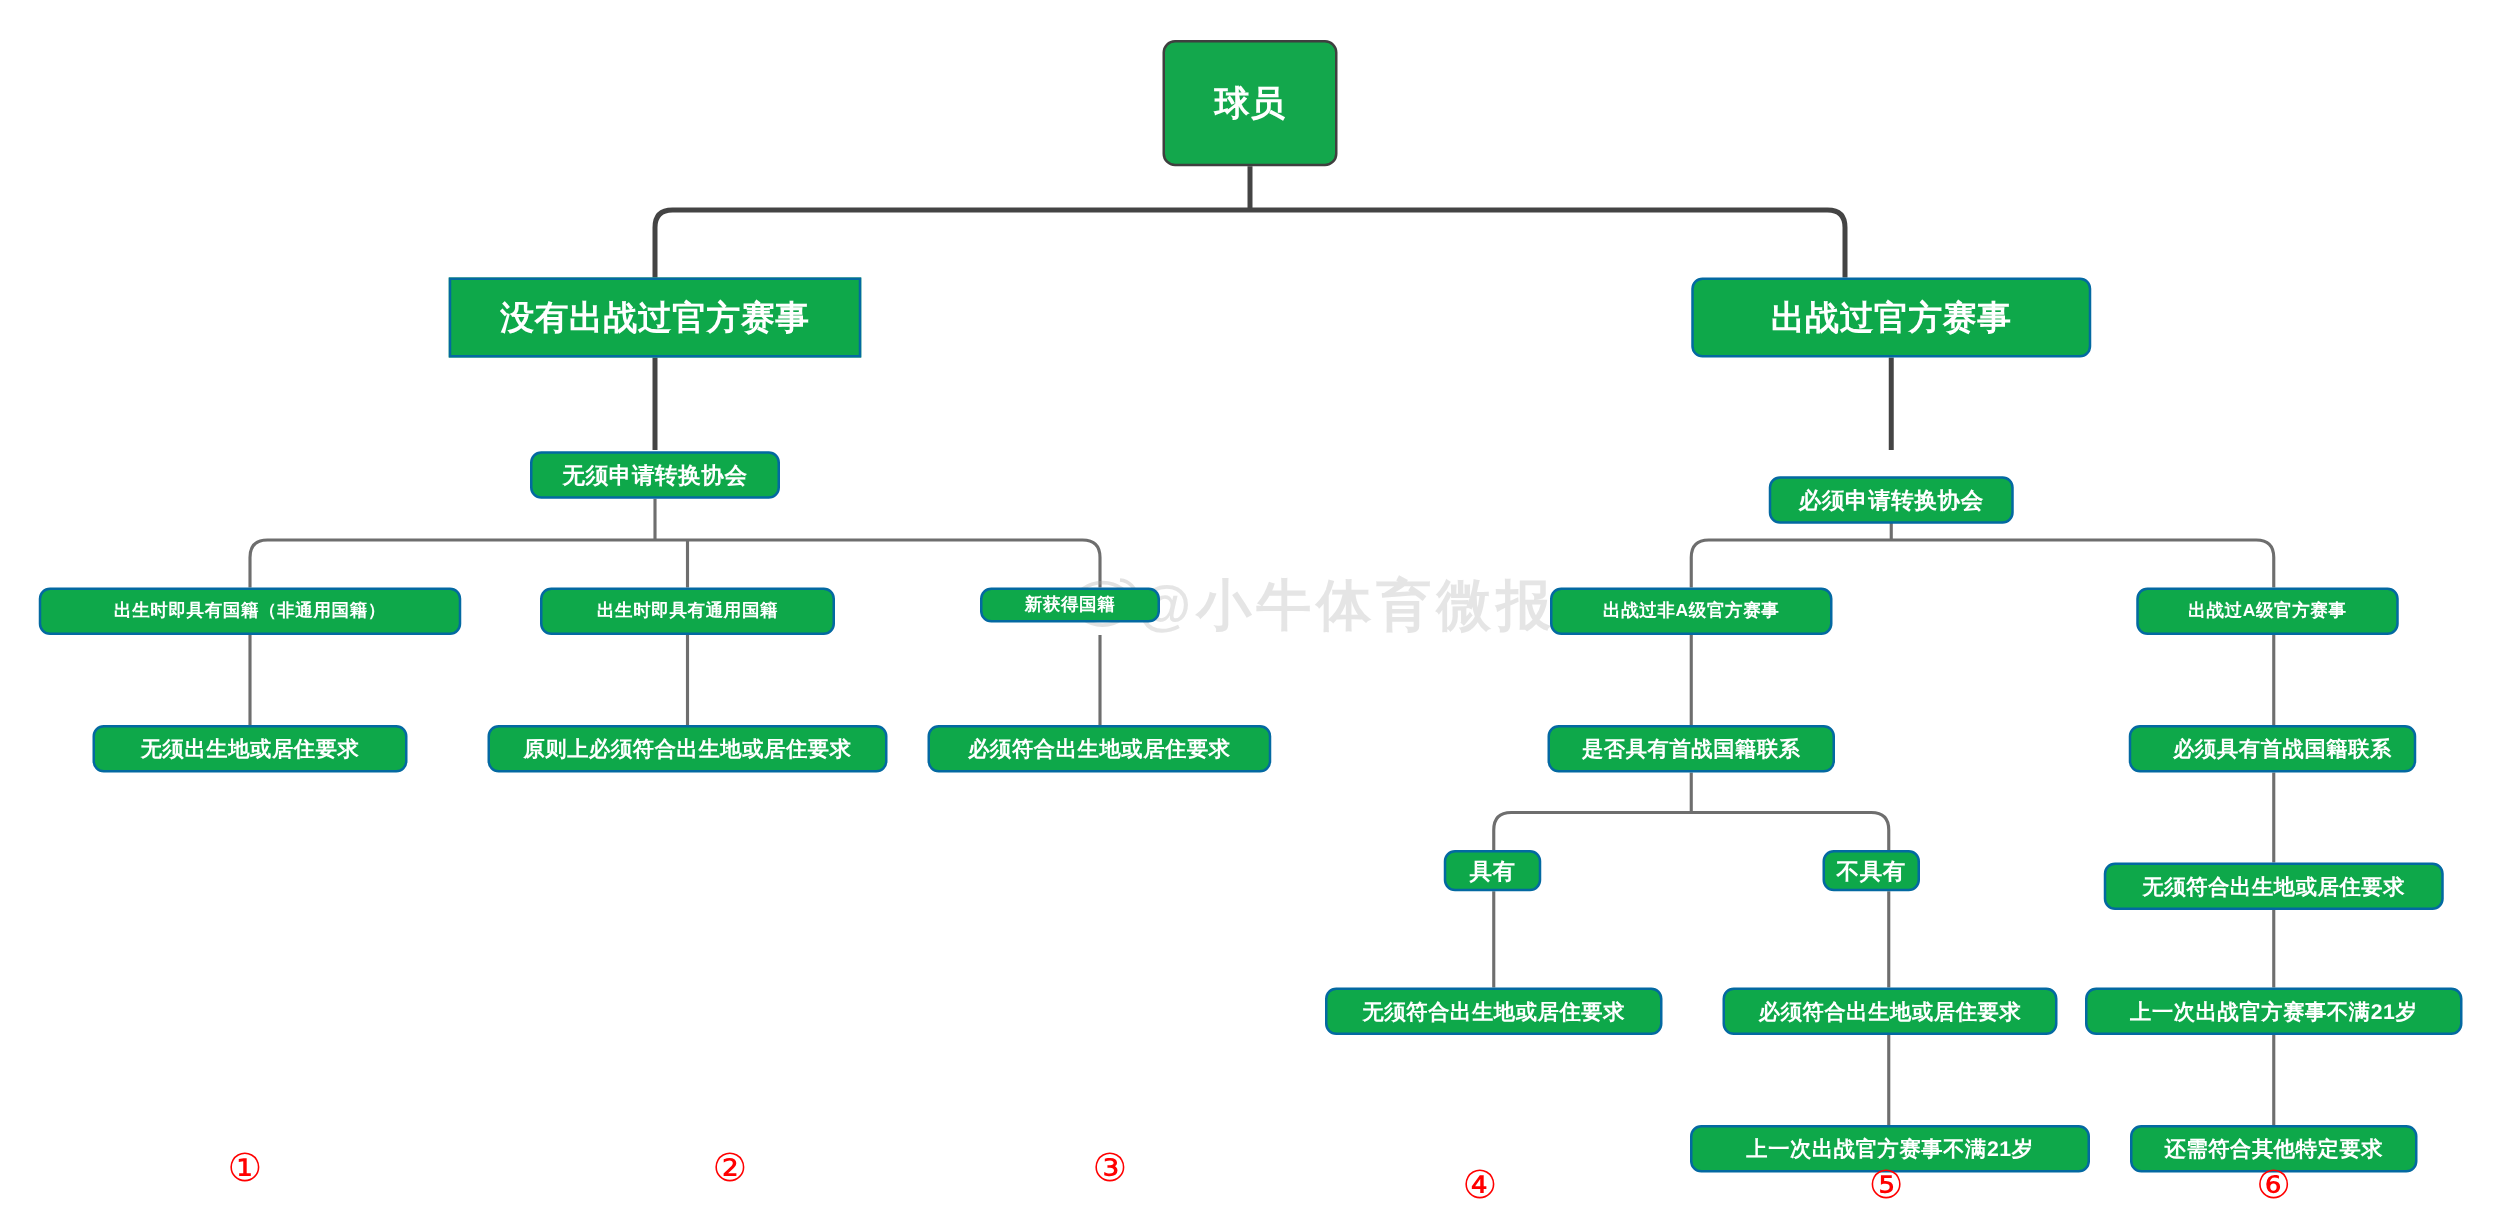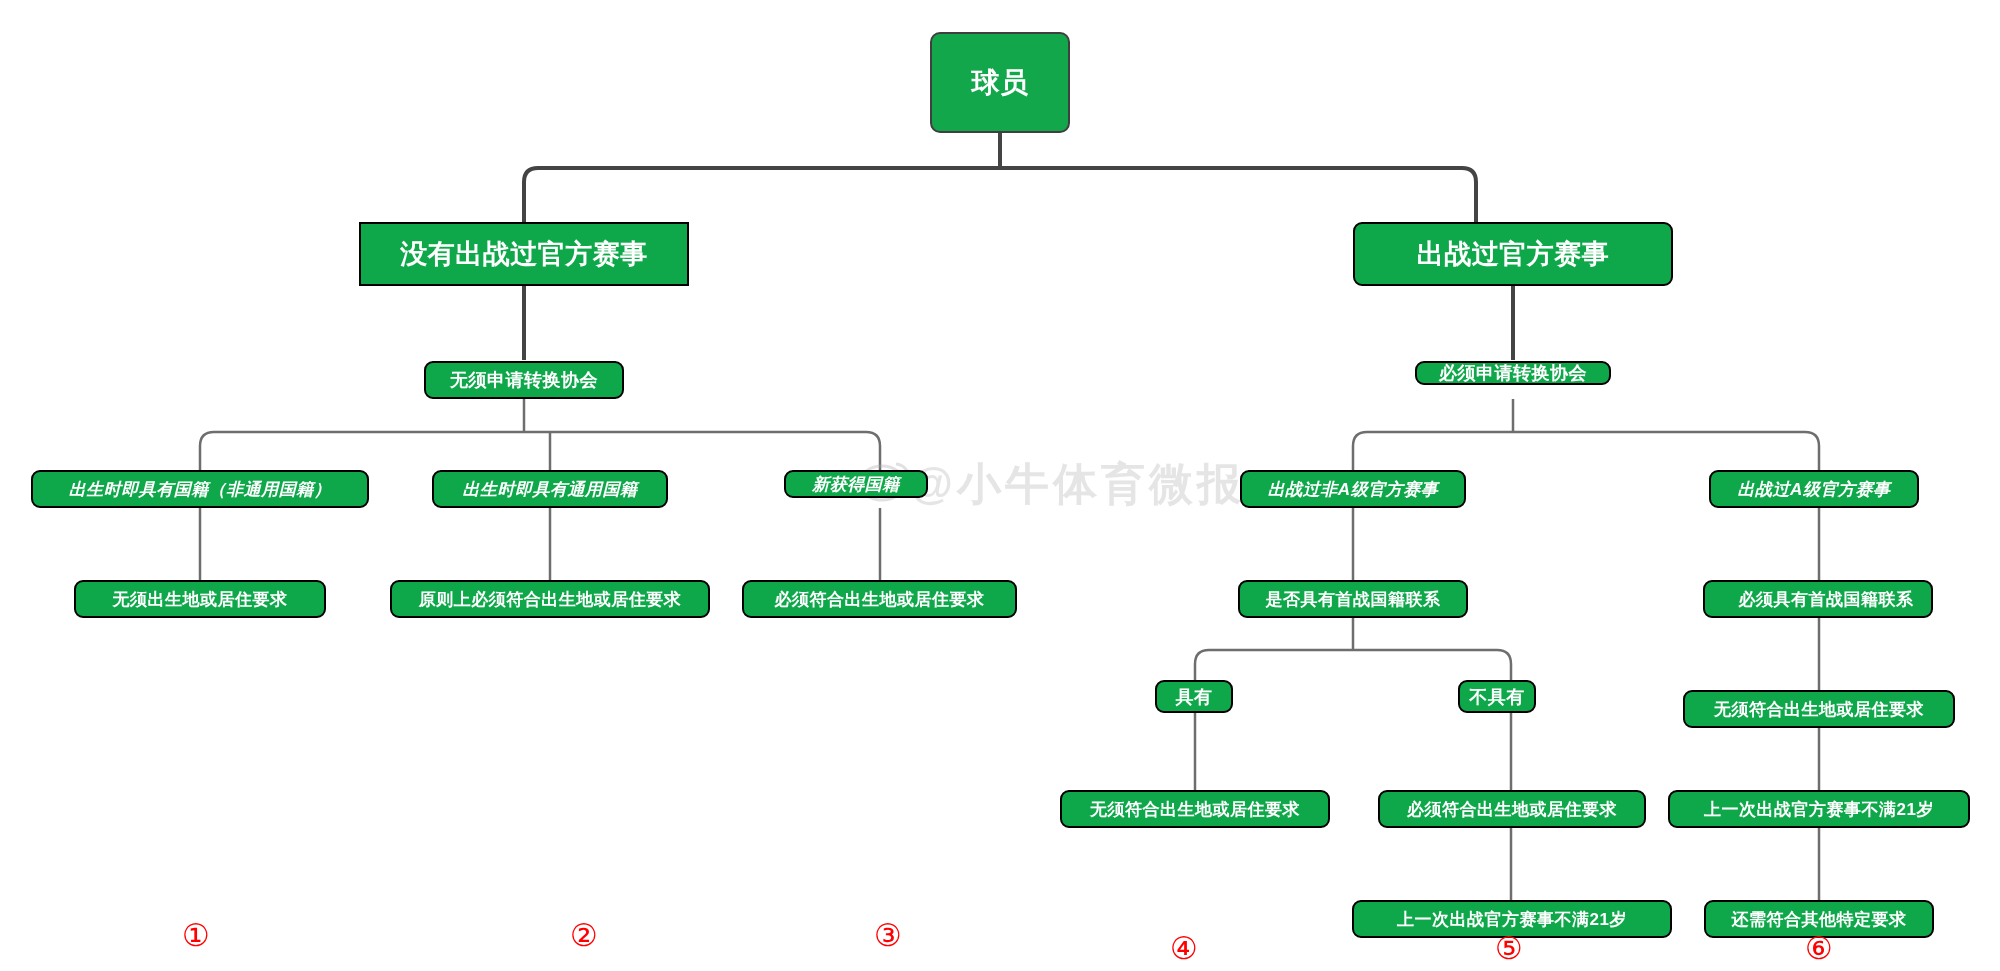--- a/index.html
+++ b/index.html
@@ -27,21 +27,21 @@
     pointer-events: none;
   }
   .node {
     position: absolute;
     box-sizing: border-box;
     display: flex;
     align-items: center;
     justify-content: center;
     background: #0ea84a;
     color: #ffffff;
-    border: 2px solid #000000;
+    border: 2px solid #0369a1;
     font-weight: bold;
     letter-spacing: 0.5px;
     text-align: center;
     white-space: nowrap;
     z-index: 5;
   }
   .node.rounded { border-radius: 9px; }
   .node.sharp { border-radius: 0; }
   .node.root {
     background: #13a74c;
@@ -49,22 +49,21 @@
     border-radius: 10px;
     border: 2px solid #3f3f3f;
   }
   .node.level2 {
     font-size: 27px;
   }
   .node.level3 {
     font-size: 18px;
   }
   .node.level4 {
-    font-size: 17px;
-    font-style: italic;
+    font-size: 14px;
   }
   .node.level5 {
     font-size: 17px;
   }
   .node.small {
     font-size: 18px;
   }
   .marker {
     position: absolute;
     color: #ff0000;
@@ -142,21 +141,21 @@
       <path d="M 1819,828 L 1819,900"></path>
     </g>
   </svg>
 
   <div class="node root" style="left:930px; top:32px; width:140px; height:101px;">球员</div>
 
   <div class="node level2 sharp" style="left:359px; top:222px; width:330px; height:64px;">没有出战过官方赛事</div>
   <div class="node level2 rounded" style="left:1353px; top:222px; width:320px; height:64px;">出战过官方赛事</div>
 
   <div class="node level3 rounded" style="left:424px; top:361px; width:200px; height:38px;">无须申请转换协会</div>
-  <div class="node level3 rounded" style="left:1415px; top:361px; width:196px; height:24px;">必须申请转换协会</div>
+  <div class="node level3 rounded" style="left:1415px; top:381px; width:196px; height:38px;">必须申请转换协会</div>
 
   <div class="node level4 rounded" style="left:31px; top:470px; width:338px; height:38px;">出生时即具有国籍（非通用国籍）</div>
   <div class="node level4 rounded" style="left:432px; top:470px; width:236px; height:38px;">出生时即具有通用国籍</div>
   <div class="node level4 rounded" style="left:784px; top:470px; width:144px; height:28px;text-align:right;">新获得国籍</div>
 
   <div class="node level4 rounded" style="left:1709px; top:470px; width:210px; height:38px;">出战过A级官方赛事</div>
   <div class="node level4 rounded" style="left:1240px; top:470px; width:226px; height:38px;">出战过非A级官方赛事</div>
 
   <div class="node level5 rounded" style="left:74px; top:580px; width:252px; height:38px;">无须出生地或居住要求</div>
   <div class="node level5 rounded" style="left:390px; top:580px; width:320px; height:38px;">原则上必须符合出生地或居住要求</div>

